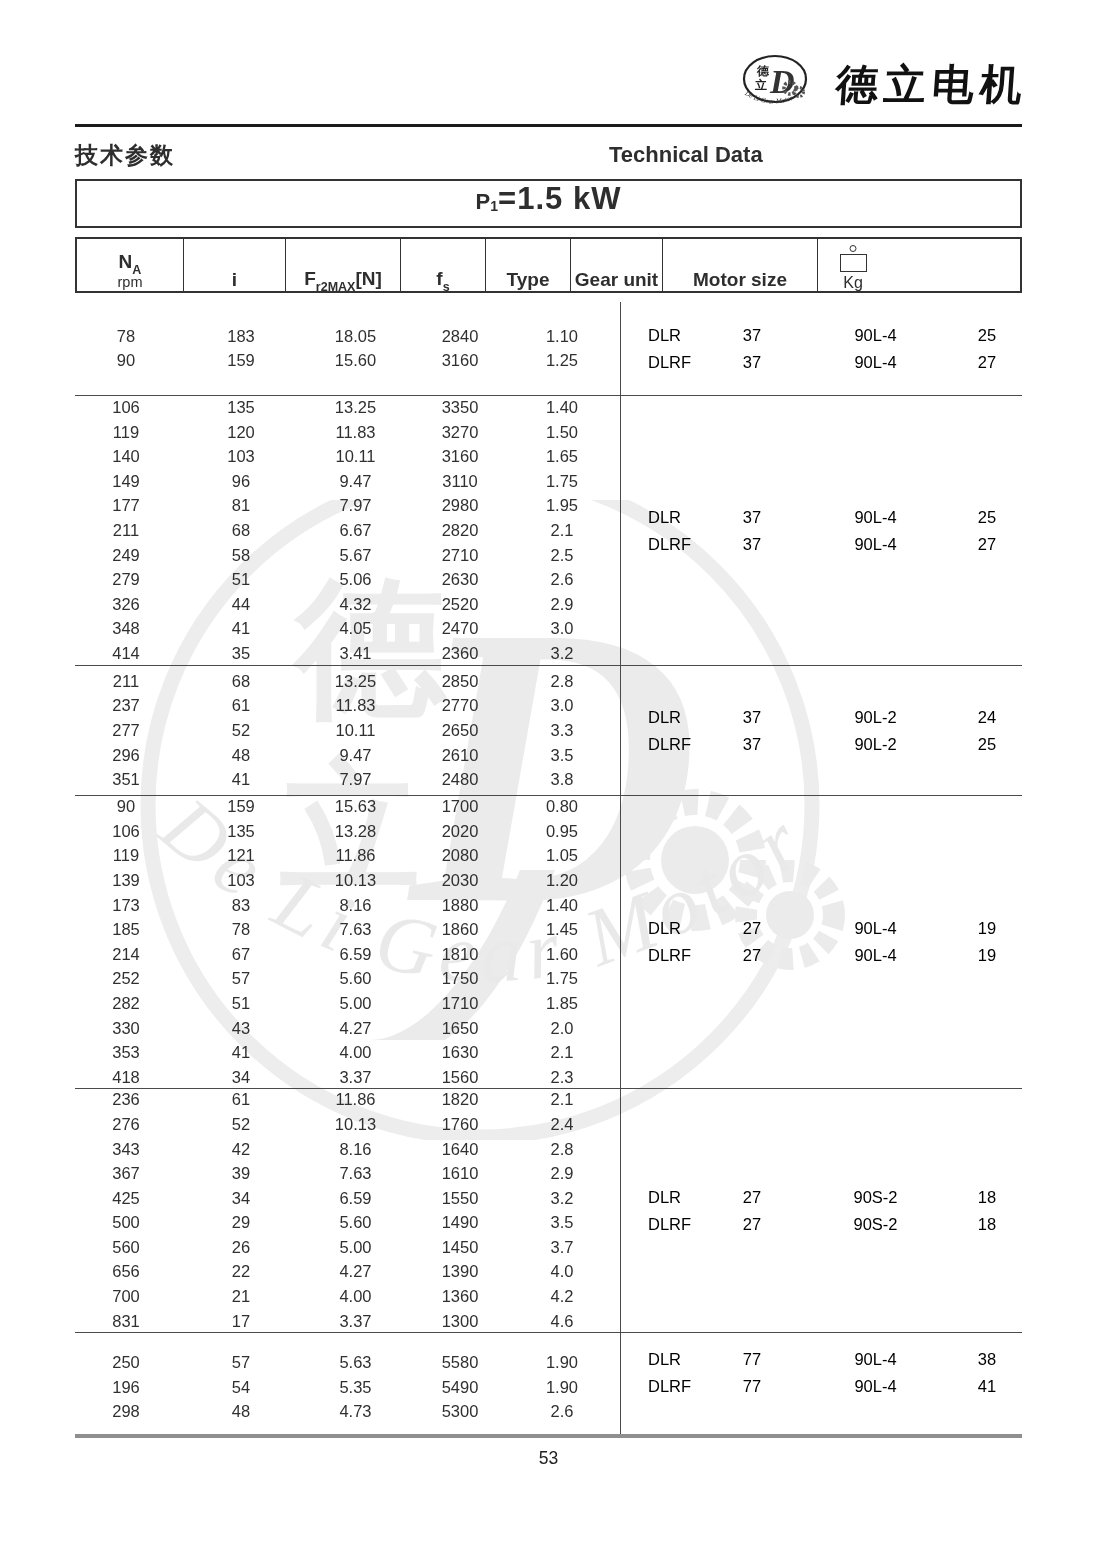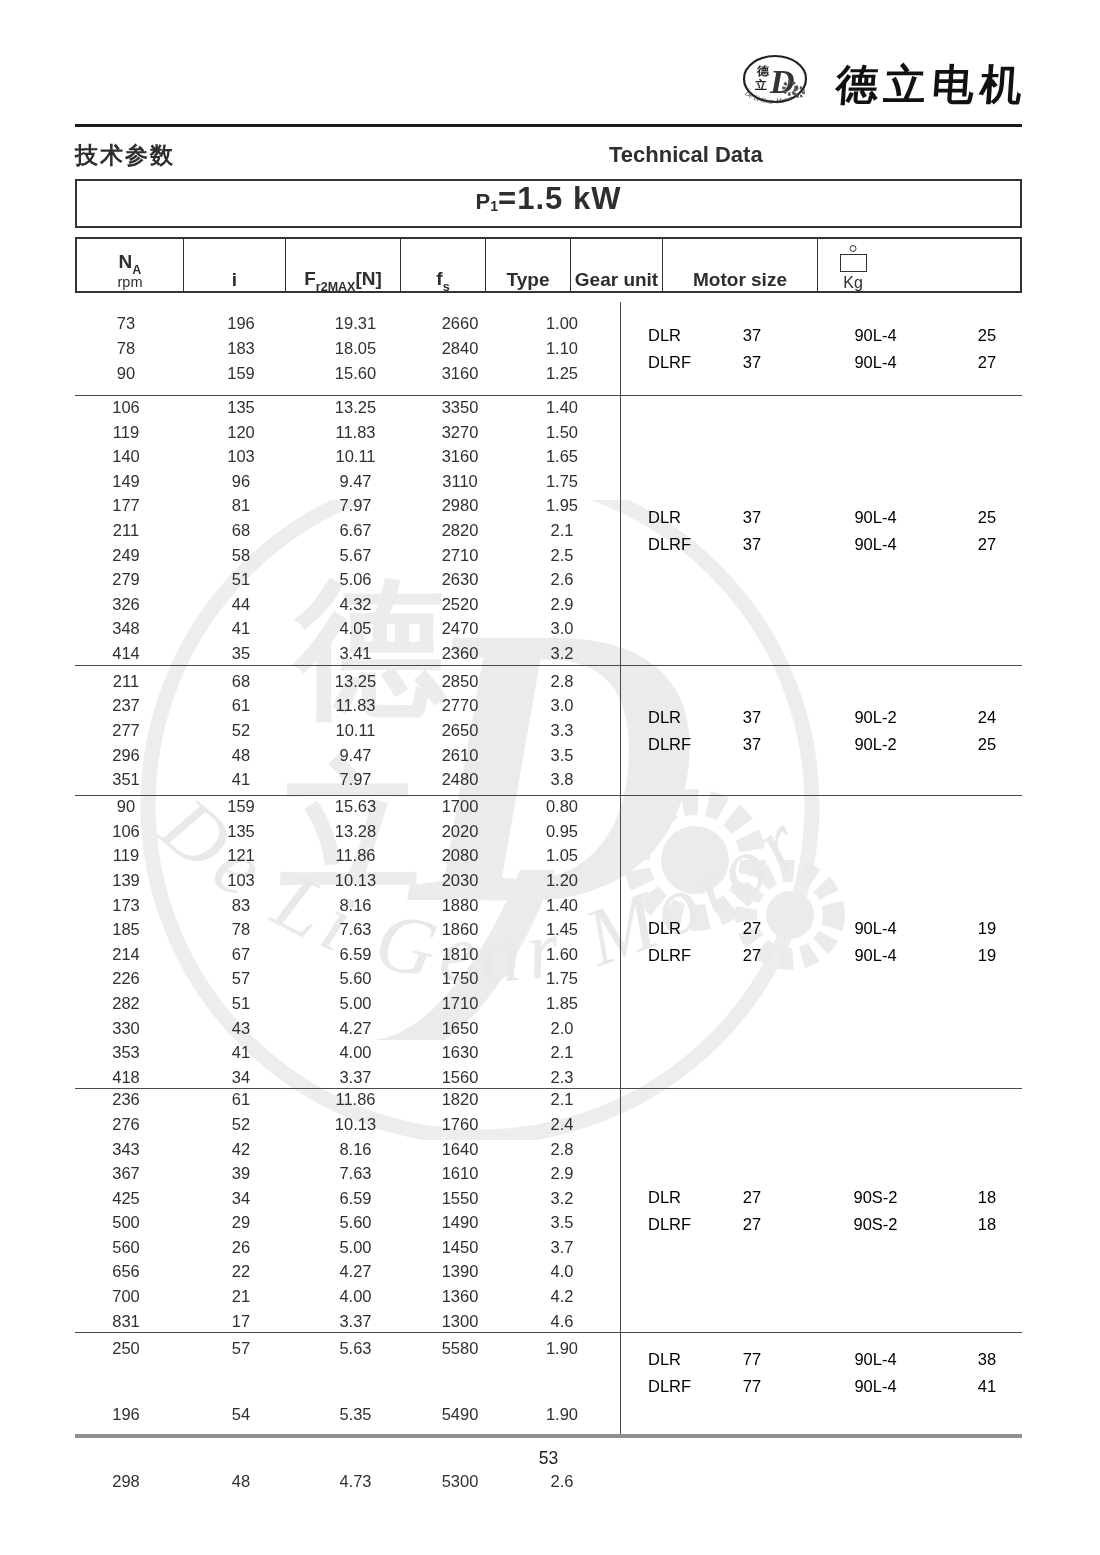--- a/index.html
+++ b/index.html
@@ -47,21 +47,21 @@
   .gright { width:402px; border-left:1.3px solid #4a4a4a; display:flex; flex-direction:column; justify-content:center; }
   .drow { display:flex; height:24.6px; align-items:center; flex:0 0 auto; }
   .dcell { text-align:center; font-size:16.5px; color:#303030; }
   .c0{width:102px;} .c1{width:128px;} .c2{width:101px;} .c3{width:108px;} .c4{width:96px;}
   .vrow { display:flex; height:27px; align-items:center; flex:0 0 auto; }
   .vcell { font-size:16.5px; color:#000000; }
   .v0{width:85px; padding-left:27px; text-align:left;}
   .v1{width:92px; text-align:center;}
   .v2{width:155px; text-align:center;}
   .v3{width:68px; text-align:center;}
-  .group.last .gleft { justify-content:space-between; padding-top:3px;gap:42px; }
+  .group.last .gleft { justify-content:center; padding-top:3px; }
   .group.last .gright { justify-content:flex-start; padding-top:13px; }
 
   
   .bottom-rule { position:absolute; left:75px; top:1434px; width:947px; height:4px; background:#8f8f8f; }
   .page-number { position:absolute; left:75px; top:1448px; width:947px; text-align:center; font-size:17.5px; color:#222; }
 </style>
 </head>
 <body>
 
 <div class="page">
@@ -141,27 +141,20 @@
           <div class="weight-knob"></div>
         </div>
       <div class="kg-label">Kg</div>
     </div>
   </div>
 
   <div class="data-area">
       <div class="group" style="height: 93px;">
         <div class="gleft">
           <div class="drow">
-            <div class="dcell c0">73</div>
-            <div class="dcell c1">196</div>
-            <div class="dcell c2">19.31</div>
-            <div class="dcell c3">2660</div>
-            <div class="dcell c4">1.00</div>
-          </div>
-          <div class="drow">
             <div class="dcell c0">78</div>
             <div class="dcell c1">183</div>
             <div class="dcell c2">18.05</div>
             <div class="dcell c3">2840</div>
             <div class="dcell c4">1.10</div>
           </div>
           <div class="drow">
             <div class="dcell c0">90</div>
             <div class="dcell c1">159</div>
             <div class="dcell c2">15.60</div>
@@ -377,21 +370,21 @@
             <div class="dcell c4">1.45</div>
           </div>
           <div class="drow">
             <div class="dcell c0">214</div>
             <div class="dcell c1">67</div>
             <div class="dcell c2">6.59</div>
             <div class="dcell c3">1810</div>
             <div class="dcell c4">1.60</div>
           </div>
           <div class="drow">
-            <div class="dcell c0">226</div>
+            <div class="dcell c0">252</div>
             <div class="dcell c1">57</div>
             <div class="dcell c2">5.60</div>
             <div class="dcell c3">1750</div>
             <div class="dcell c4">1.75</div>
           </div>
           <div class="drow">
             <div class="dcell c0">282</div>
             <div class="dcell c1">51</div>
             <div class="dcell c2">5.00</div>
             <div class="dcell c3">1710</div>

